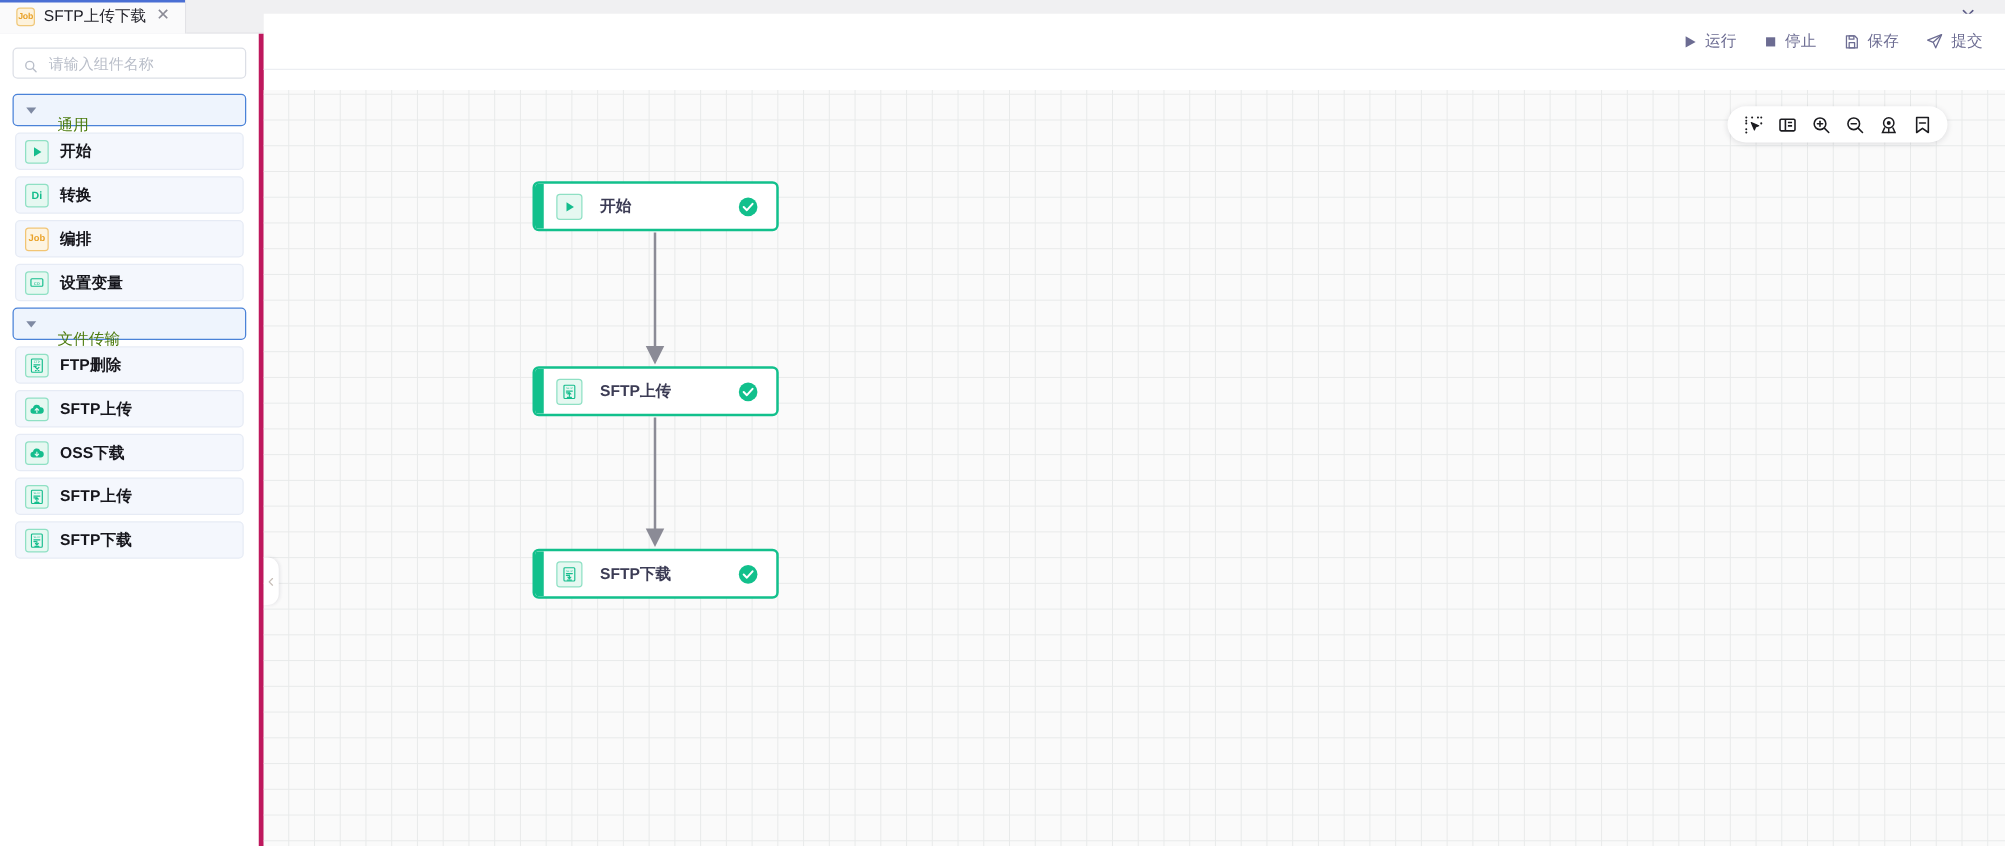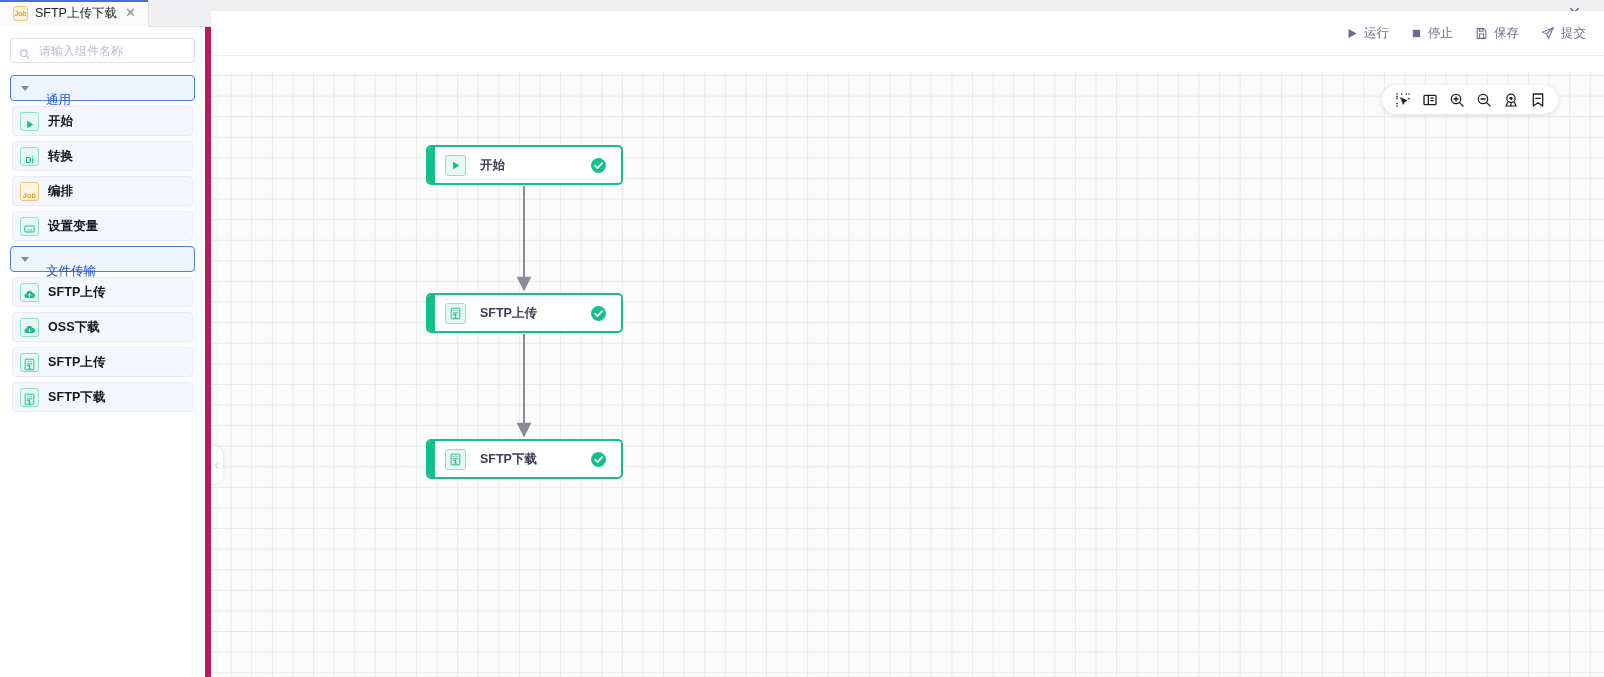--- a/index.html
+++ b/index.html
@@ -47,21 +47,21 @@
   }
   .tabbar-spacer{ flex:1; }
   .tabbar-right{
     width:60px; display:flex; align-items:center; justify-content:center;
     color:#5b5b86; cursor:pointer;
   }
 
   
   .leftpanel{
     position:absolute; left:0; top:27px; width:211px; height:650px;
-    background:#ffffff; border-right:6px solid #be185d;
+    background:#ffffff; border-right:4px solid #be185d;
     overflow:hidden;
   }
   .search-wrap{ padding:11px 10px 8px 10px; }
   .search-box{
     position:relative; height:25px; border:1px solid #dcdfe6; border-radius:4px;
     background:#fff; display:flex; align-items:center; padding-left:26px;
   }
   .search-icon{
     position:absolute; left:8px; top:50%; transform:translateY(-50%);
     width:11px; height:11px; color:#b9bec9;
@@ -79,35 +79,35 @@
     background:#eef4fd;
     display:flex; align-items:center; gap:17px; padding-left:10px;
     font-size:12.5px; color:#2b2b33; cursor:pointer;
   }
   .caret{
     width:0;height:0;
     border-left:4.5px solid transparent;
     border-right:4.5px solid transparent;
     border-top:5px solid #7f8aa3;
   }
-  .group-label{ font-size:12.5px; color:#1d4ed8;margin-top:25px; }
+  .group-label{ font-size:12.5px; color:#4d7c0f;margin-top:25px; }
 
   .item{
     margin:0 12px 5px 12px;
     height:30px; border:1px solid #e6ebf5; border-radius:4px;
     background:#f4f7fd;
     display:flex; align-items:center; gap:9px; padding-left:7px;
     font-size:12.5px; color:#1d1d24; cursor:pointer;
   }
   .item-label{ font-size:12.5px; font-weight:600; color:#16161c; letter-spacing:0.1px; }
 
   
   .tile{
     width:19px; height:19px; border-radius:3px;
-    display:inline-flex; align-items:flex-end; justify-content:center;
+    display:inline-flex; align-items:center; justify-content:center;
     flex:0 0 19px;
   }
   .tile.green{ background:#e6f8f1; border:1px solid #8fe0c4; }
   .tile.orange{ background:#fdf4e2; border:1px solid #f2c574; }
   .tile .g{ color:#15bd8d; font-size:9px; font-weight:bold; line-height:1; }
   .tile .o{ color:#eaa32c; font-size:7.5px; font-weight:bold; line-height:1; }
 
   
   .toptoolbar{
     position:absolute; left:211px; top:11px; right:0; height:45px;
@@ -246,20 +246,32 @@
             </svg>
           </span>
           <span class="item-label">设置变量</span>
         </div>
         <div class="group-head">
           <span class="caret"></span>
           <span class="group-label">文件传输</span>
         </div>
         <div class="item">
           <span class="tile green">
+            <svg width="13" height="13" viewBox="0 0 24 24" fill="none" stroke="#15bd8d" stroke-width="1.7">
+              <rect x="4" y="2.2" width="16" height="19.6" rx="1.4"></rect>
+              <text x="12" y="8.2" font-size="4.6" fill="#15bd8d" stroke="none" text-anchor="middle" font-family="Liberation Sans">FTP</text>
+              <line x1="7.6" y1="10.8" x2="16.4" y2="10.8" stroke-linecap="round"></line>
+              <line x1="7.6" y1="13.4" x2="11" y2="13.4" stroke-linecap="round"></line>
+              <path d="M10 14.5l5 5M15 14.5l-5 5" stroke="#15bd8d" stroke-width="1.8" stroke-linecap="round"></path>
+            </svg>
+          </span>
+          <span class="item-label">FTP删除</span>
+        </div>
+        <div class="item">
+          <span class="tile green">
             <svg width="13" height="13" viewBox="0 0 24 24">
               <path d="M6.6 18.5a4.3 4.3 0 0 1-.3-8.56 5.6 5.6 0 0 1 10.8-1.2 4.5 4.5 0 0 1 .4 9.76z" fill="#15bd8d"></path>
               <path d="M12 16.5V10.8M9.4 13.1L12 10.4l2.6 2.7" fill="none" stroke="#e6f8f1" stroke-width="1.7" stroke-linecap="round" stroke-linejoin="round"></path>
             </svg>
           </span>
           <span class="item-label">SFTP上传</span>
         </div>
         <div class="item">
           <span class="tile green">
             <svg width="13" height="13" viewBox="0 0 24 24">

